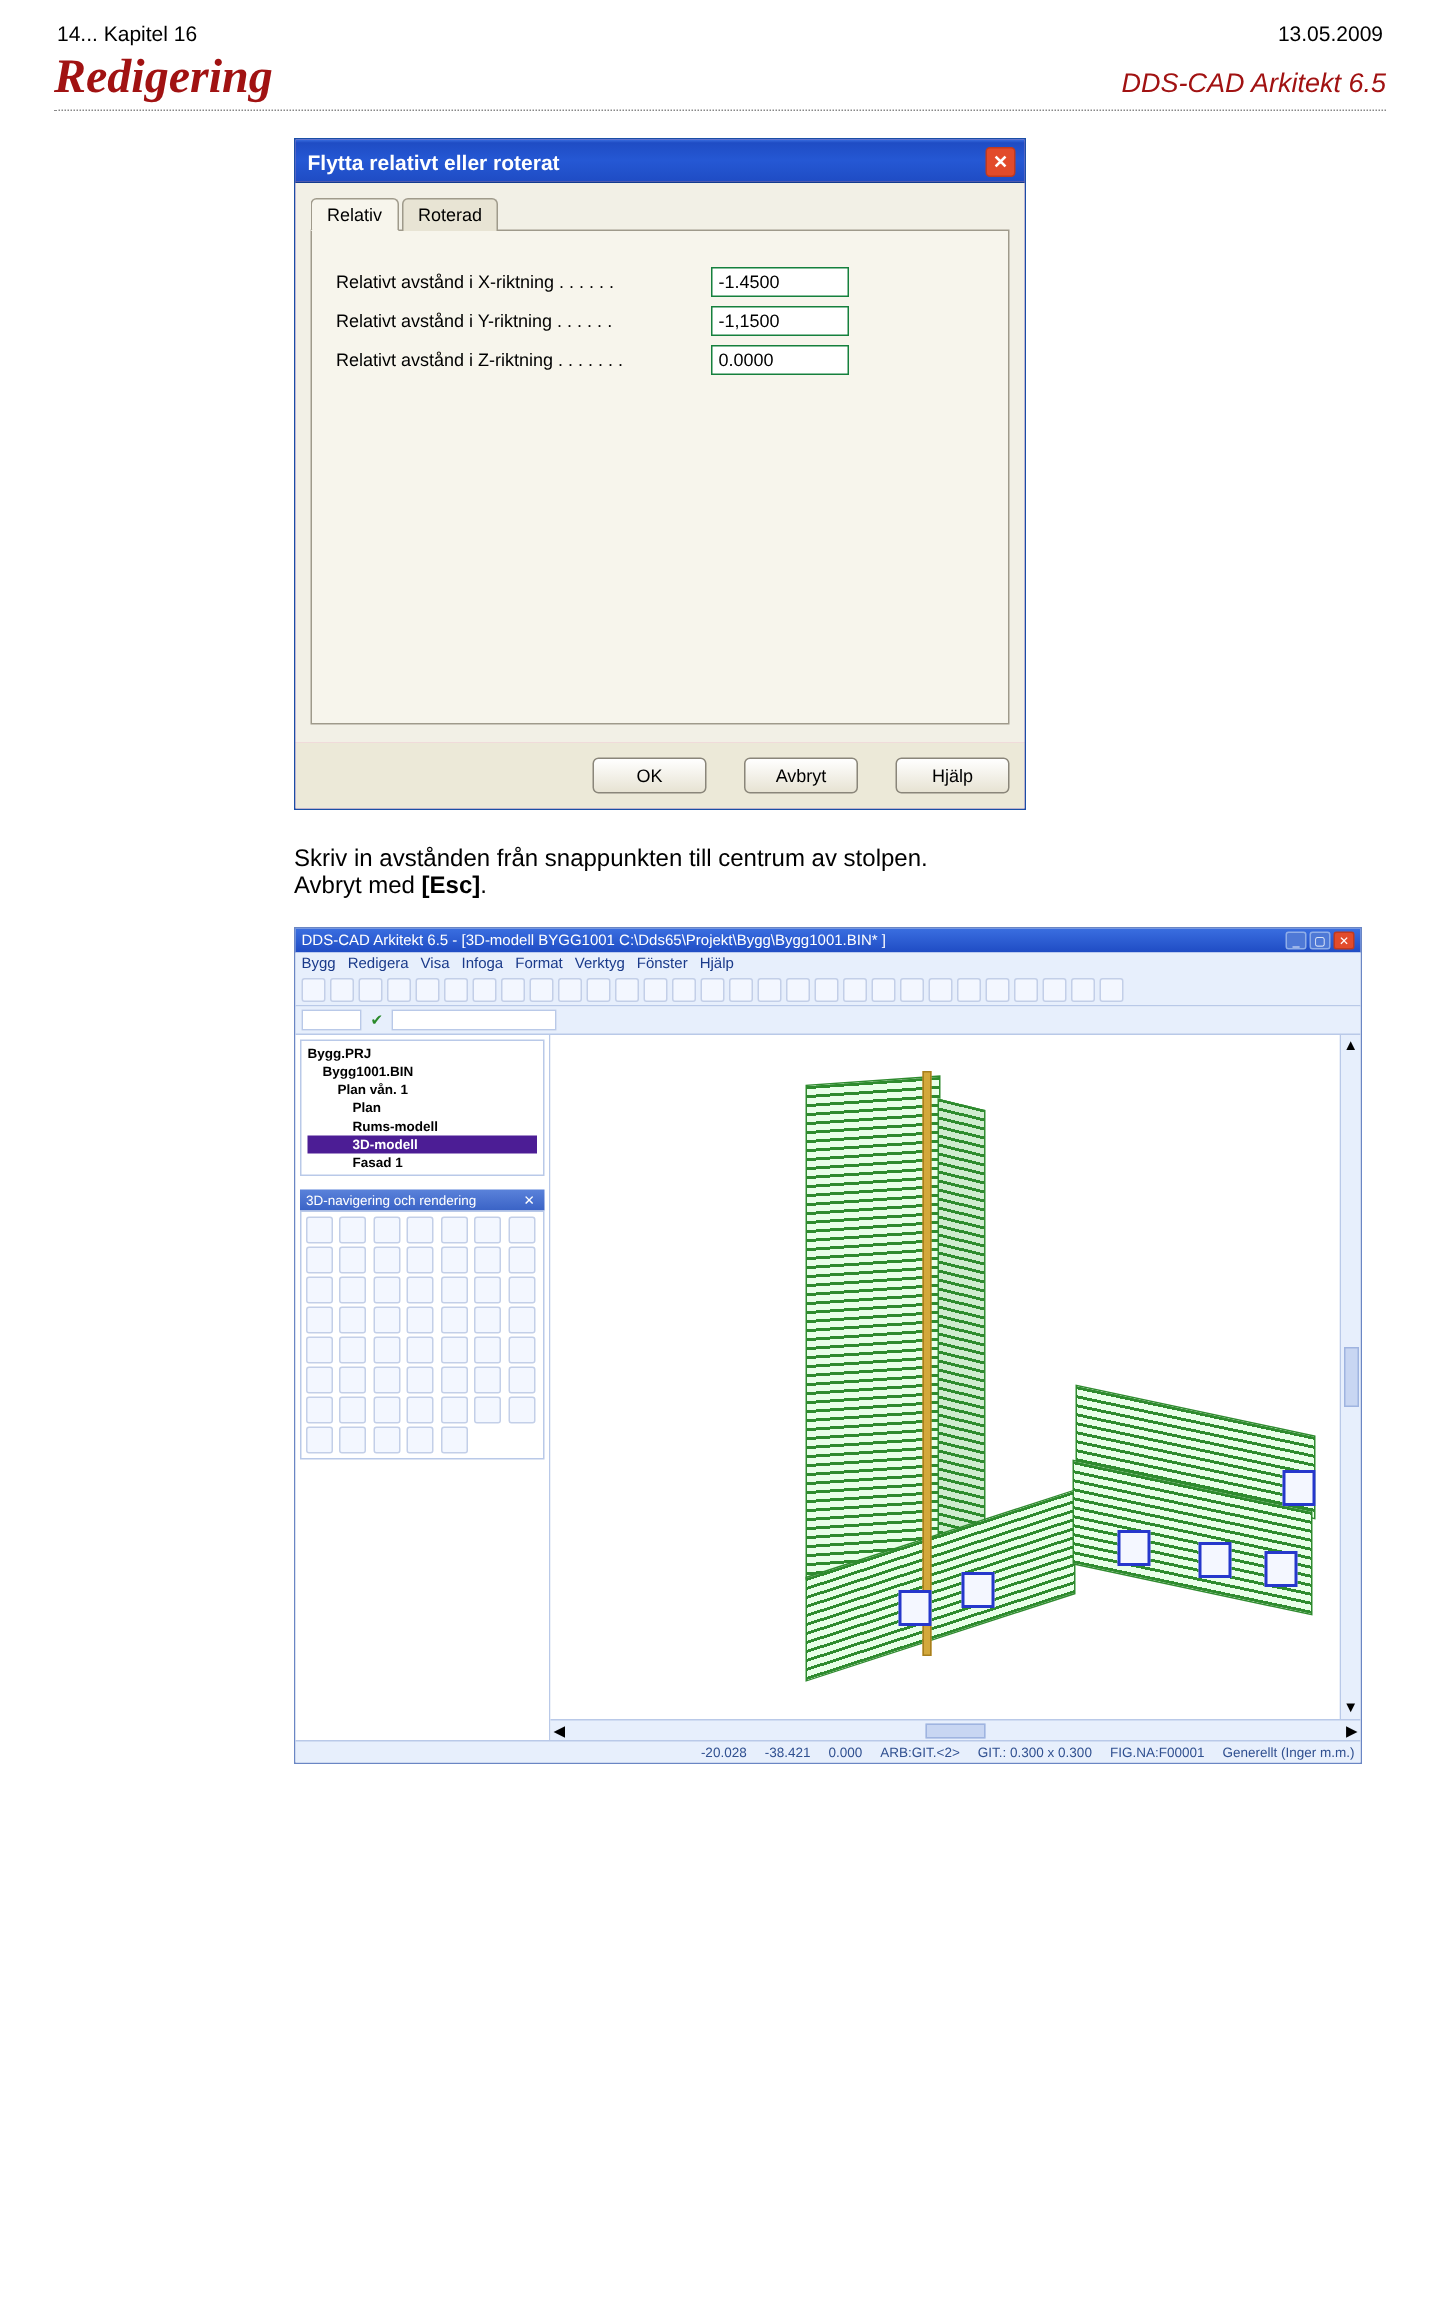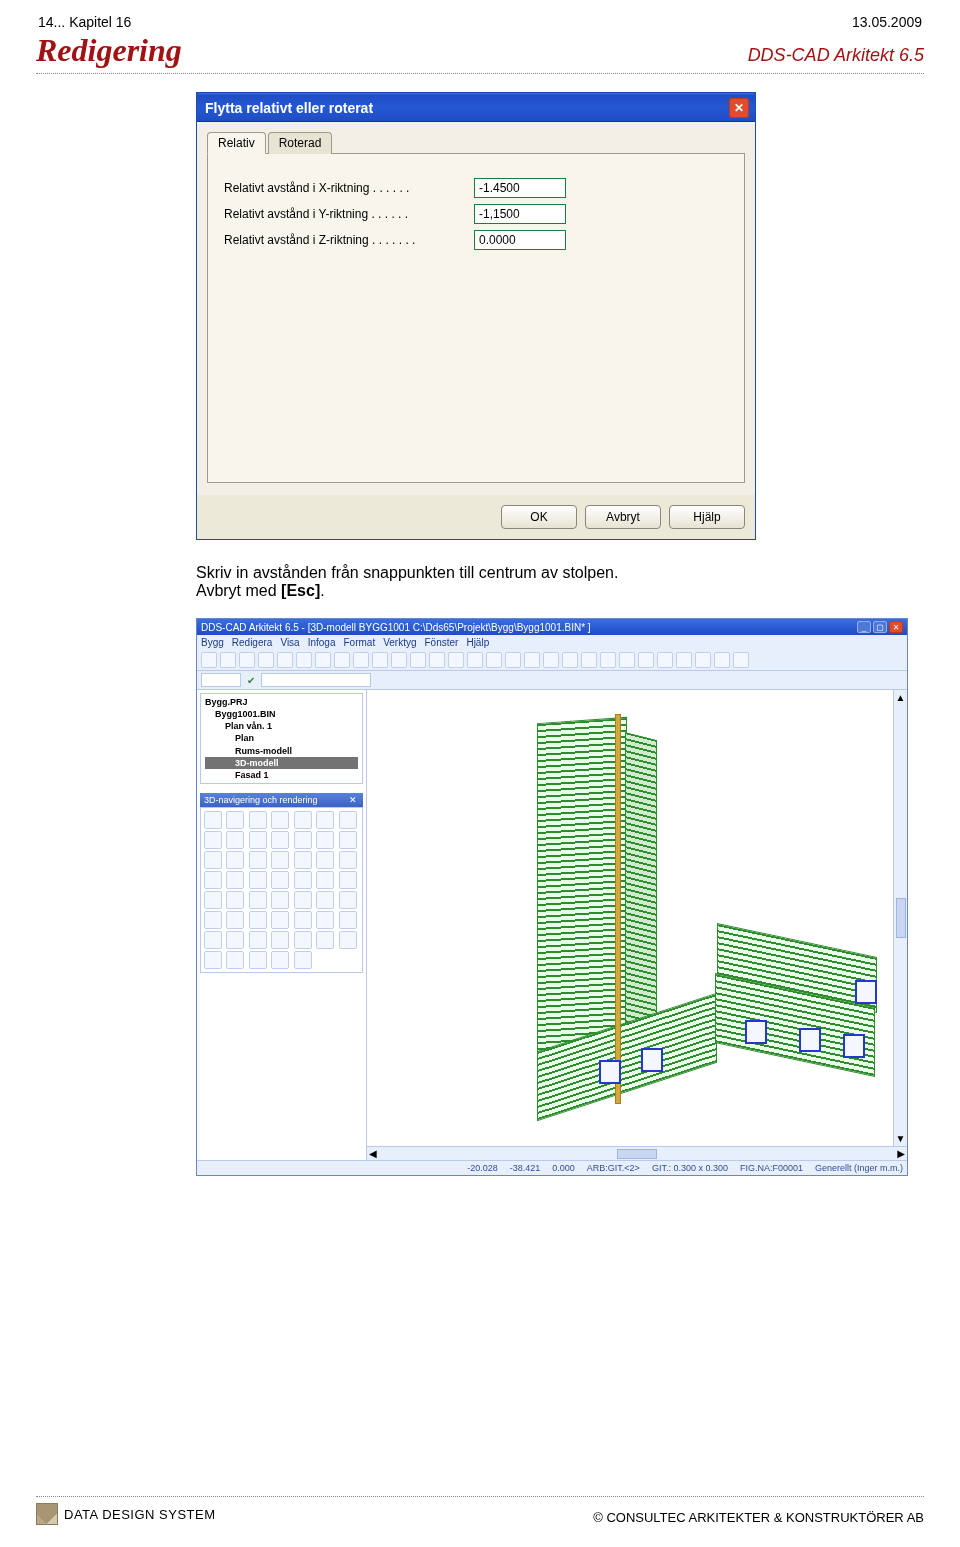--- a/index.html
+++ b/index.html
@@ -42,21 +42,21 @@
     font-style: italic;
     font-size: 18px;
     color: #a11212;
   }
   .body {
     padding-left: 160px;
     padding-right: 120px;
     font-size: 16px;
   }
   .dialog {
-    width: 560px;
+    width: 488px;
     border: 1px solid #1a4ea6;
     font-size: 13px;
     background: #f9a8d4;
     margin-bottom: 24px;
   }
   .dialog-title {
     display: flex;
     justify-content: space-between;
     align-items: center;
     background: linear-gradient(to bottom,#3a6ee0 0%, #1f4cc4 8%, #2558d4 50%, #1f4cc4 100%);
@@ -113,21 +113,21 @@
   .row label { width: 230px; font-size: 12px; }
   .row input {
     width: 92px;
     border: 1px solid #15803d;
     padding: 2px 4px;
     font-size: 12px;
   }
   .dialog-buttons {
     display: flex;
     justify-content: flex-end;
-    gap: 8px;
+    gap: 25px;
     padding: 10px 10px 10px 10px;
     background: #ece9d8;
   }
   .xp-btn {
     min-width: 76px;
     padding: 4px 12px;
     background: linear-gradient(#fff,#e7e3d3);
     border: 1px solid #8a867a;
     border-radius: 4px;
     font-size: 12px;
@@ -208,21 +208,21 @@
   }
   .cad-tree {
     border: 1px solid #b9c9e8;
     margin: 3px;
     font-size: 9px;
     line-height: 1.35;
     padding: 2px 4px;
     min-height: 82px;
   }
   .cad-tree .node { white-space: nowrap; font-weight: bold; }
-  .cad-tree .sel { background: #737373; color:#fff; }
+  .cad-tree .sel { background: #4c1d95; color:#fff; }
   .palette-title {
     background: linear-gradient(#5a82da,#3a63c6);
     color:#fff; font-size:9px; padding:2px 4px;
     margin: 6px 3px 0 3px;
     display:flex; justify-content:space-between;
   }
   .palette-title .x { width:10px;height:10px;display:inline-block; }
   .palette {
     border: 1px solid #b9c9e8;
     margin: 0 3px 3px 3px;
@@ -565,23 +565,14 @@
         <span>-38.421</span>
         <span>0.000</span>
         <span>ARB:GIT.&lt;2&gt;</span>
         <span>GIT.: 0.300 x 0.300</span>
         <span>FIG.NA:F00001</span>
         <span>Generellt (Inger m.m.)</span>
       </div>
     </div>
   </div>
 
-  <div class="footer">
-    <div class="dds">
-      <span class="cube"></span>
-      <span>DATA DESIGN SYSTEM</span>
-    </div>
-    <div class="company">
-      <span>© </span><span class="sc">CONSULTEC ARKITEKTER &amp; KONSTRUKTÖRER AB</span>
-    </div>
-  </div>
 
 </div>
 
 </body></html>

